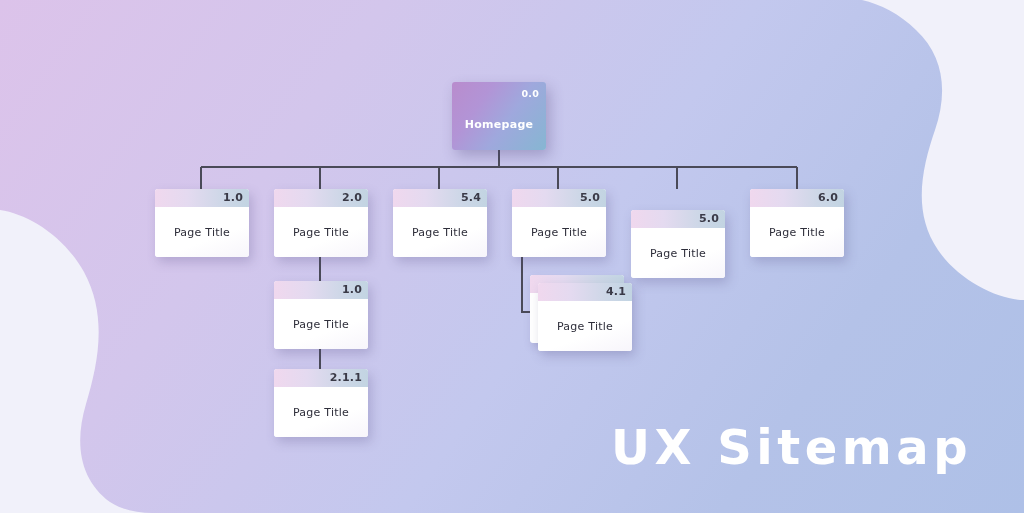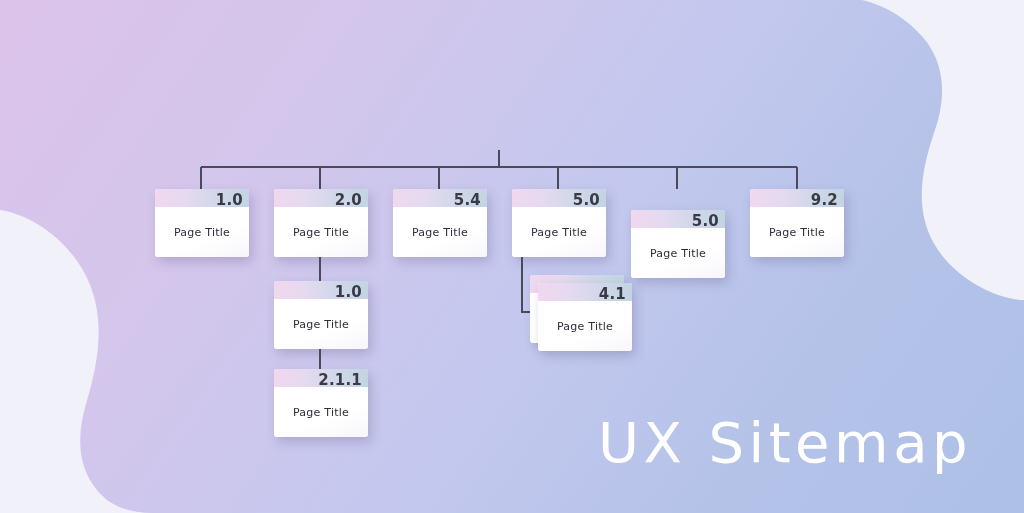--- a/index.html
+++ b/index.html
@@ -47,21 +47,21 @@
   }
   .node .hdr {
     position: relative;
     height: 18px;
     background: linear-gradient(90deg, #f0d8ee 0%, #e4daf0 35%, #cdd7e7 72%, #c2d4e2 100%);
   }
   .node .num {
     position: absolute;
     right: 6px;
     top: 2px;
-    font-size: 15px;
+    font-size: 11px;
     font-weight: bold;
     color: #3a3a47;
     letter-spacing: .2px;
   }
   .node .body {
     height: 50px;
     display: flex;
     align-items: center;
     justify-content: center;
     background: linear-gradient(160deg, #ffffff 0%, #ffffff 62%, #f7f5fb 100%);
@@ -121,22 +121,22 @@
     position: absolute;
     left: 8px;
     top: 8px;
   }
 
   
   .title {
     position: absolute;
     right: 52px;
     bottom: 42px;
-    font-size: 56px;
-    font-weight: normal;
+    font-size: 48px;
+    font-weight: bold;
     color: #ffffff;
     letter-spacing: 4.5px;
     line-height: 1;
     white-space: nowrap;
   }
 </style>
 </head>
 <body>
 
 <div id="canvas">
@@ -162,20 +162,24 @@
       <line x1="677" y1="167" x2="677" y2="189"></line>
       <line x1="797" y1="167" x2="797" y2="189"></line>
 
       <line x1="320" y1="257" x2="320" y2="281"></line>
       <line x1="320" y1="345" x2="320" y2="369"></line>
 
       <path d="M522,257 L522,312 L538,312"></path>
     </g>
   </svg>
 
+  <div class="node root" style="left:452px; top:82px;">
+    <div class="num">0.0</div>
+    <div class="rootlabel">Homepage</div>
+  </div>
 
   <div class="node" style="left:155px; top:189px;">
     <div class="hdr">
       <div class="num">1.0</div>
     </div>
     <div class="body">
       <span>Page Title</span>
     </div>
   </div>
 
@@ -210,21 +214,21 @@
     <div class="hdr">
       <div class="num">5.0</div>
     </div>
     <div class="body">
       <span>Page Title</span>
     </div>
   </div>
 
   <div class="node" style="left:750px; top:189px;">
     <div class="hdr">
-      <div class="num">9.2</div>
+      <div class="num">6.0</div>
     </div>
     <div class="body">
       <span>Page Title</span>
     </div>
   </div>
 
   <div class="node" style="left:274px; top:281px;">
     <div class="hdr">
       <div class="num">1.0</div>
     </div>

